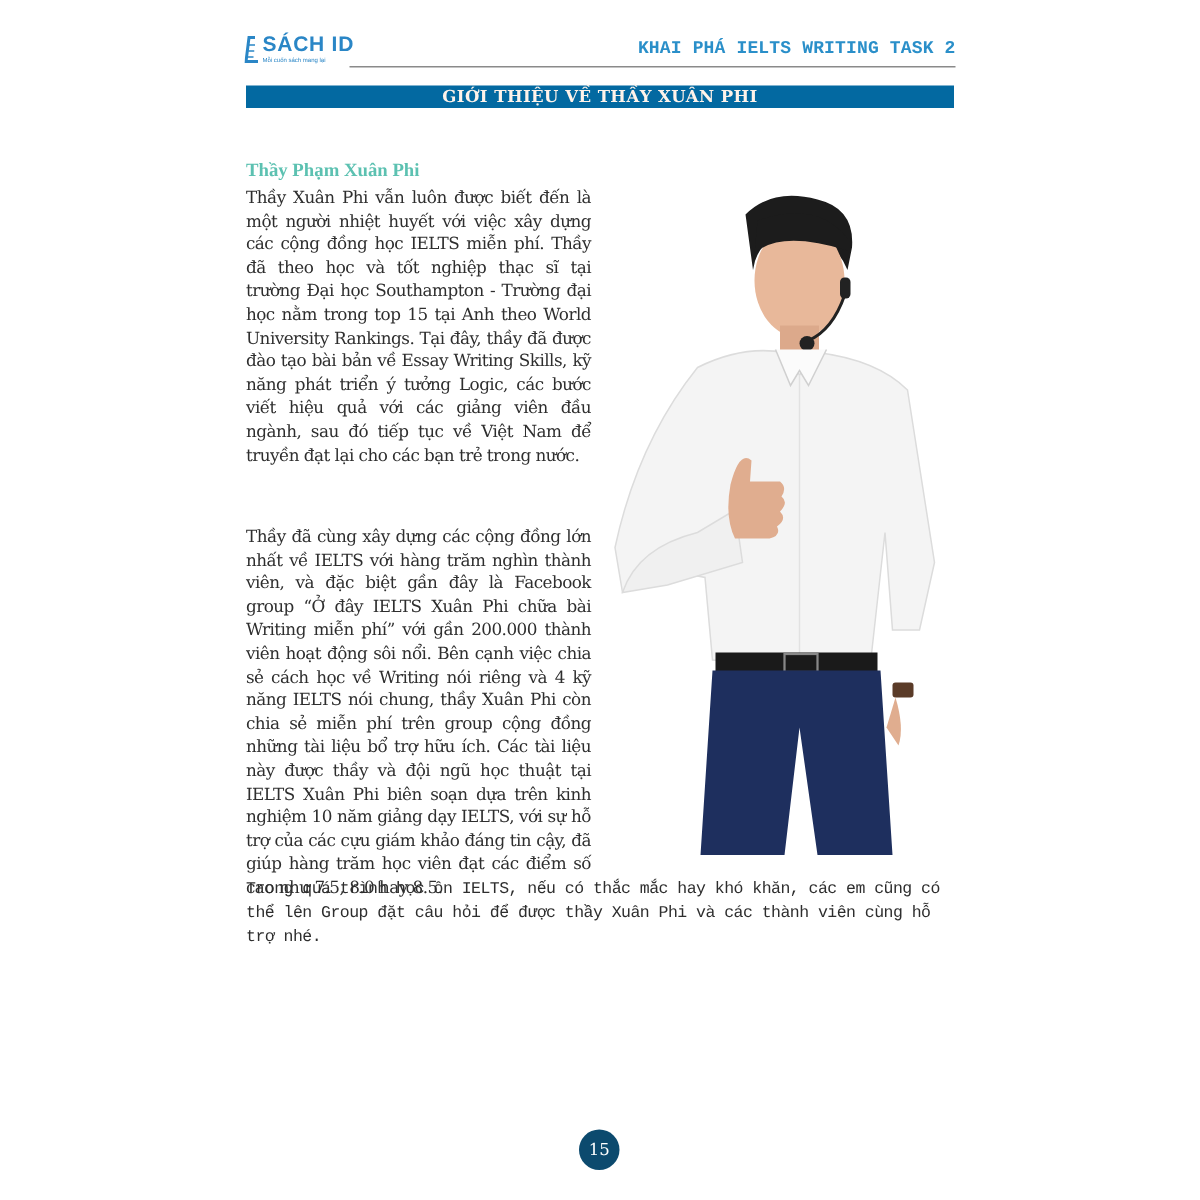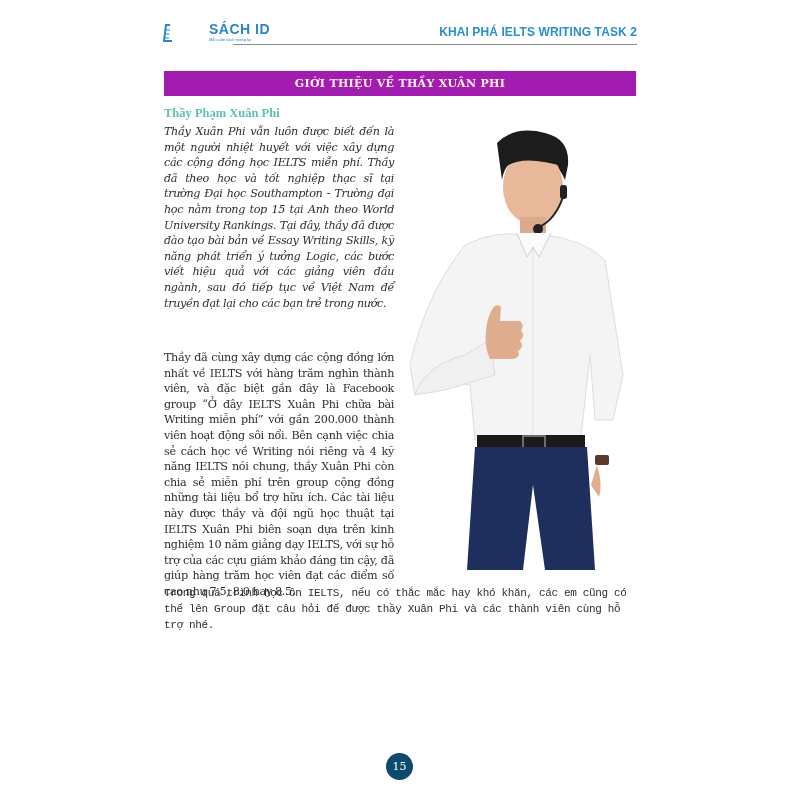--- a/index.html
+++ b/index.html
@@ -1,29 +1,29 @@
 <!DOCTYPE html>
 <html><head>
 <meta charset="utf-8">
 <style>
   html,body{margin:0;padding:0;background:#ffffff;}
   body{width:800px;height:800px;position:relative;overflow:hidden;font-family:"DejaVu Serif","Liberation Serif",serif;color:#2b2b2b;}
   .header{position:absolute;left:163px;top:22px;width:474px;height:24px;}
-  .logo{position:absolute;left:0;top:0;height:24px;display:flex;align-items:flex-start;gap:34px;}
+  .logo{position:absolute;left:0;top:0;height:24px;display:flex;align-items:flex-start;}
   .logo-mark{width:10px;height:20px;margin-top:2px;position:relative;}
   .logo-text{display:flex;flex-direction:column;margin-left:2px;}
   .logo-name{font-family:"Liberation Sans",sans-serif;font-weight:bold;font-size:14px;color:#2a86c6;letter-spacing:0.5px;line-height:15px;}
   .logo-tag{font-family:"Liberation Sans",sans-serif;font-size:4px;color:#2a86c6;line-height:5px;}
-  .header-title{position:absolute;right:0;top:3px;font-family:Liberation Sans, sans-serif;font-weight:bold;font-size:12px;color:#2a8fc9;letter-spacing:0.1px;}
+  .header-title{position:absolute;right:0;top:3px;font-family:Liberation Mono, monospace;font-weight:bold;font-size:12px;color:#2a8fc9;letter-spacing:0.1px;}
   .header-rule{position:absolute;left:70px;right:0;top:22px;height:1px;background:#8a8a8a;}
-  .banner{position:absolute;left:164px;top:71px;width:472px;height:25px;background:#a21caf;display:flex;align-items:center;justify-content:center;}
+  .banner{position:absolute;left:164px;top:57px;width:472px;height:15px;background:#0369a1;display:flex;align-items:center;justify-content:center;}
   .banner-text{color:#fff3ea;font-family:"DejaVu Serif",serif;font-weight:bold;font-size:11px;letter-spacing:0.3px;}
   .subhead{position:absolute;left:164px;top:106px;font-family:Liberation Serif, serif;font-weight:bold;font-size:12.5px;color:#5cc1b1;}
   .col{position:absolute;left:164px;width:230px;font-size:11.2px;line-height:15.6px;text-align:justify;color:#2e2e2e;font-family:"DejaVu Serif",serif;letter-spacing:-0.35px;}
-  .p1{top:124px;font-style:italic;}
+  .p1{top:124px;}
   .p2{top:320px;margin-top:30px;}
   .p3{position:absolute;left:164px;top:585px;width:476px;font-size:11px;line-height:16px;color:#2e2e2e;font-family:Liberation Mono, monospace;letter-spacing:-0.35px;}
   .photo{position:absolute;left:405px;top:125px;width:225px;height:445px;}
   .page-num{position:absolute;left:386px;top:753px;width:27px;height:27px;border-radius:50%;background:#0c4a6e;color:#fff;font-family:"DejaVu Serif",serif;font-size:11px;display:flex;align-items:center;justify-content:center;}
 </style>
 </head>
 <body>
 
 <div class="header">
   <div class="logo">

